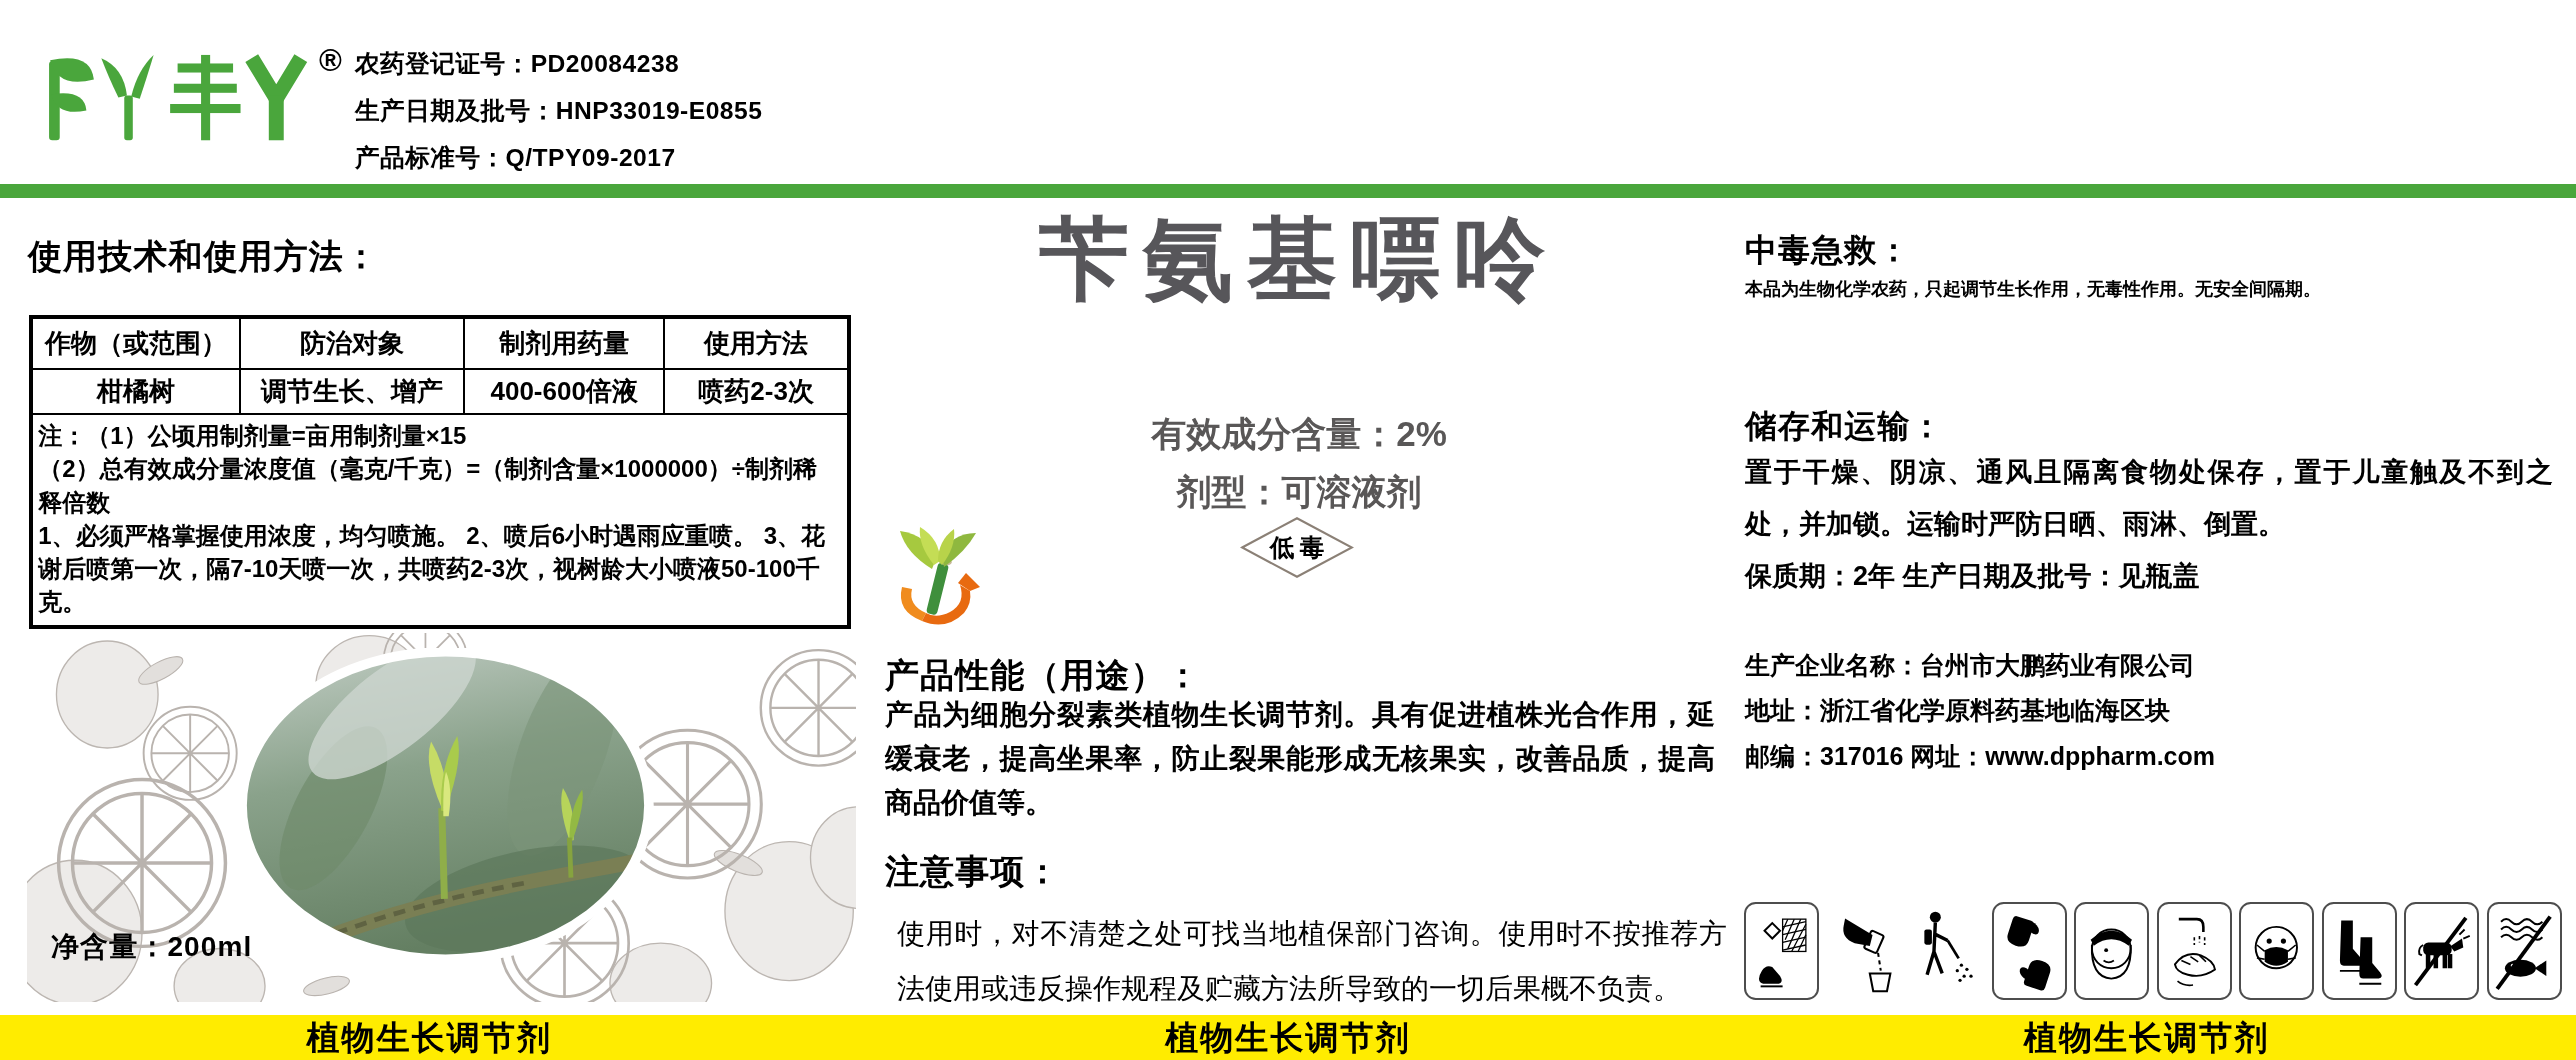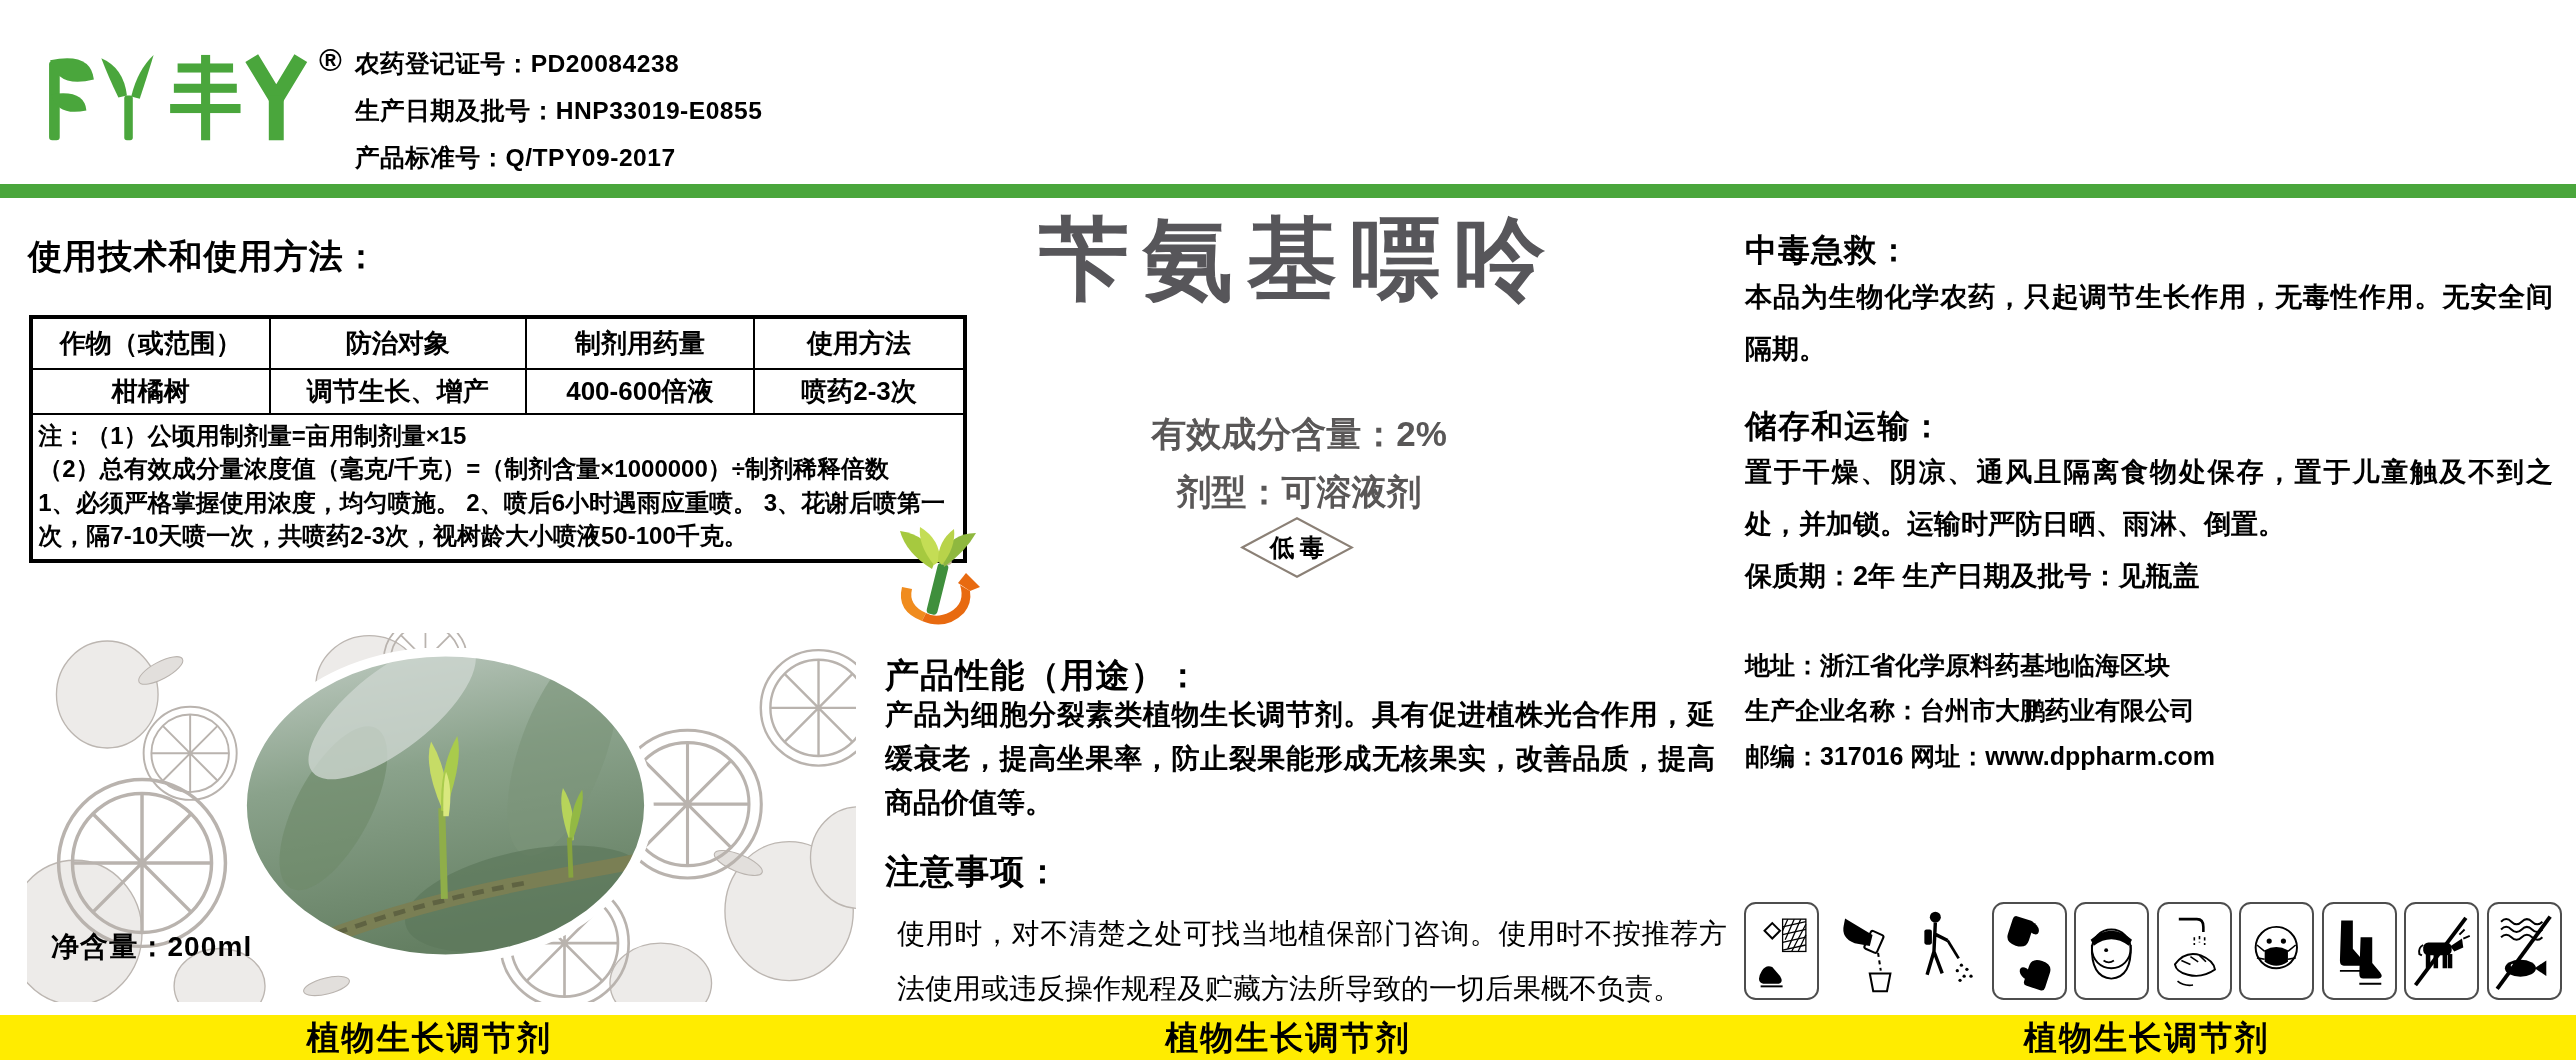--- a/index.html
+++ b/index.html
@@ -8,21 +8,21 @@
     font-family:"Liberation Sans","DejaVu Sans",sans-serif;color:#000;
   }
   
   .logo{position:absolute;left:37px;top:40px;width:278px;height:112px;}
   .reg-mark{position:absolute;left:319px;top:43px;font-size:31px;font-weight:600;}
   .reg-lines{position:absolute;left:355px;top:47px;}
   .reg-line{font-size:24.6px;font-weight:600;letter-spacing:0.5px;margin-bottom:14px;white-space:nowrap;}
   .green-bar{position:absolute;left:0;top:184px;width:2576px;height:14.4px;background:var(--brand-green,#4aa63c);}
   
   .usage-title{position:absolute;left:28px;top:234px;margin:0;font-size:34px;font-weight:700;letter-spacing:1.1px;}
-  .usage-table{position:absolute;left:29px;top:315px;width:938px;border-collapse:collapse;border:4.8px solid #000;table-layout:fixed;}
+  .usage-table{position:absolute;left:29px;top:315px;width:822px;border-collapse:collapse;border:4.8px solid #000;table-layout:fixed;}
   .usage-table th,.usage-table td{border:2.7px solid #000;font-weight:600;text-align:center;padding:0;}
   .usage-table th{font-size:26px;height:49px;}
   .usage-table td.cell{font-size:26px;height:43px;}
   .usage-table td.notes{font-size:24px;text-align:left;padding:4.3px 6.4px 7.5px 5.3px;line-height:1.38;height:auto;}
   .col-crop{width:25.5%}.col-target{width:27.5%}.col-dose{width:24.5%}.col-method{width:22.5%}
   .citrus-area{position:absolute;left:27px;top:633px;width:829px;height:369px;overflow:hidden;}
   .citrus-bg{position:absolute;left:0;top:0;width:829px;height:369px;}
   .oval-photo{position:absolute;left:210px;top:15px;width:417px;height:315px;}
   .net-content{position:absolute;left:24px;top:295px;font-size:28px;font-weight:700;letter-spacing:1.1px;}
   
@@ -35,21 +35,21 @@
   .toxicity .tox-label{position:absolute;left:0;top:0;width:100%;height:100%;display:flex;align-items:center;justify-content:center;
     font-size:24.6px;font-weight:700;letter-spacing:5.3px;text-indent:5.3px;}
   .sprout{position:absolute;left:886px;top:525px;width:104px;height:110px;}
   .sec-title{position:absolute;margin:0;font-size:34px;font-weight:700;letter-spacing:1.1px;}
   .perf-title{left:885px;top:653px;}
   .perf-text{position:absolute;left:885px;top:693px;width:830px;margin:0;font-size:28px;font-weight:600;line-height:1.58;text-align:justify;}
   .caution-title{left:885px;top:849px;}
   .caution-text{position:absolute;left:885px;top:894px;width:830px;margin:12px;font-size:28px;font-weight:400;line-height:1.98;text-align:justify;}
   
   .fa-title{left:1745px;top:229px;font-size:32px;}
-  .fa-text{position:absolute;left:1745px;top:272px;width:808px;margin:0;font-size:27px;font-weight:600;line-height:1.92;text-align:justify;}
+  .fa-text{position:absolute;left:1745px;top:272px;width:808px;margin:0;font-size:18px;font-weight:600;line-height:1.92;text-align:justify;}
   .st-title{left:1745px;top:405px;font-size:32px;}
   .st-text{position:absolute;left:1745px;top:447px;width:808px;margin:0;font-size:27px;font-weight:600;line-height:1.92;text-align:justify;}
   .shelf-line{position:absolute;left:1745px;top:558px;font-size:27px;font-weight:700;white-space:nowrap;}
   .company{position:absolute;left:1745px;top:653px;width:818px;}
   .company div{font-size:25px;font-weight:600;line-height:1.0;margin-bottom:20.3px;white-space:nowrap;}
   .sicons{position:absolute;left:1744px;top:902px;display:flex;gap:7.5px;}
   .sicon{width:75px;height:98px;border:2.1px solid #4d4d4d;border-radius:11.8px;background:#fff;box-sizing:border-box;padding:3.2px;}
   .sicon.noborder{border:none;border-radius:0;}
   .sicon svg{width:100%;height:100%;}
   
@@ -214,22 +214,22 @@
   </section>
 
   <section>
     <h3 class="sec-title fa-title">中毒急救：</h3>
     <p class="fa-text">本品为生物化学农药，只起调节生长作用，无毒性作用。无安全间隔期。</p>
     <h3 class="sec-title st-title">储存和运输：</h3>
     <p class="st-text">置于干燥、阴凉、通风且隔离食物处保存，置于儿童触及不到之处，并加锁。运输时严防日晒、雨淋、倒置。</p>
     <div class="shelf-line">保质期：2年 生产日期及批号：见瓶盖</div>
 
     <div class="company">
+      <div>生产企业名称：台州市大鹏药业有限公司</div>
       <div>地址：浙江省化学原料药基地临海区块</div>
-      <div>生产企业名称：台州市大鹏药业有限公司</div>
       <div>邮编：317016 网址：www.dppharm.com</div>
     </div>
 
     <div class="sicons">
       <div class="sicon">
         <svg viewBox="0 0 100 130" aria-hidden="true">
           <polygon points="24,34 36,22 48,34 36,46" fill="none" stroke="#000" stroke-width="3"></polygon>
           <g stroke="#000" stroke-width="2" fill="none">
             <rect x="52" y="16" width="36" height="50"></rect>
             <path d="M52 28 L88 20 M52 40 L88 32 M52 52 L88 44 M52 64 L88 56"></path>

